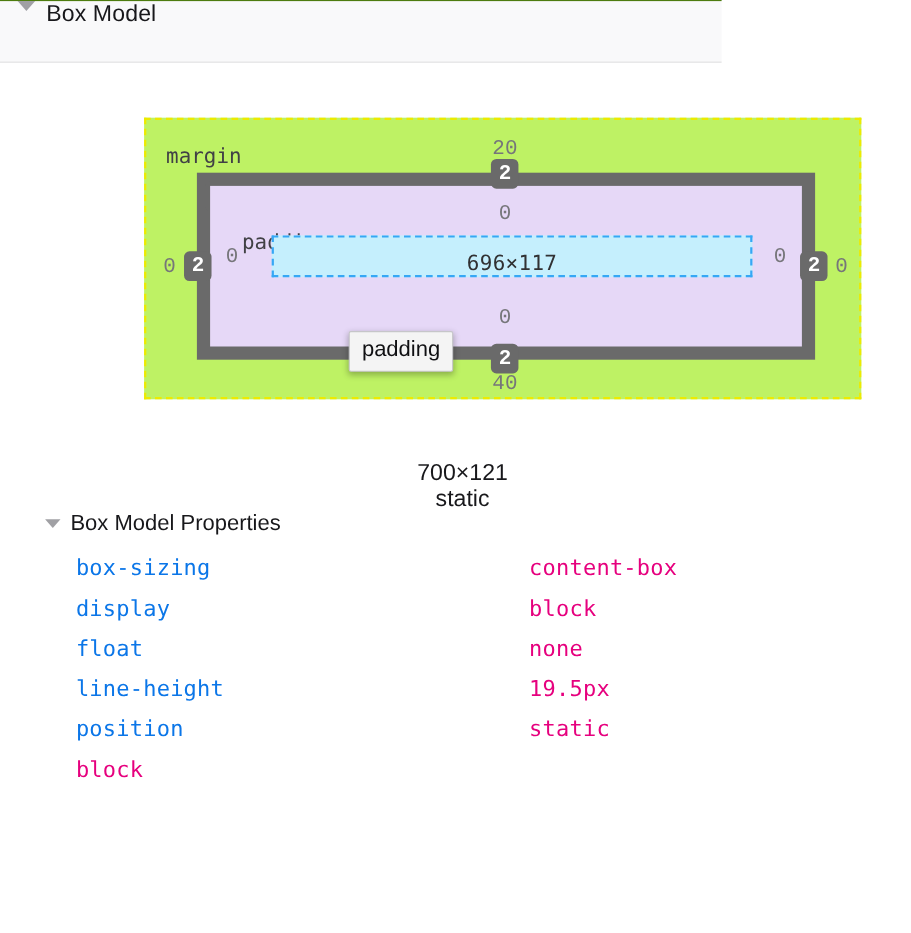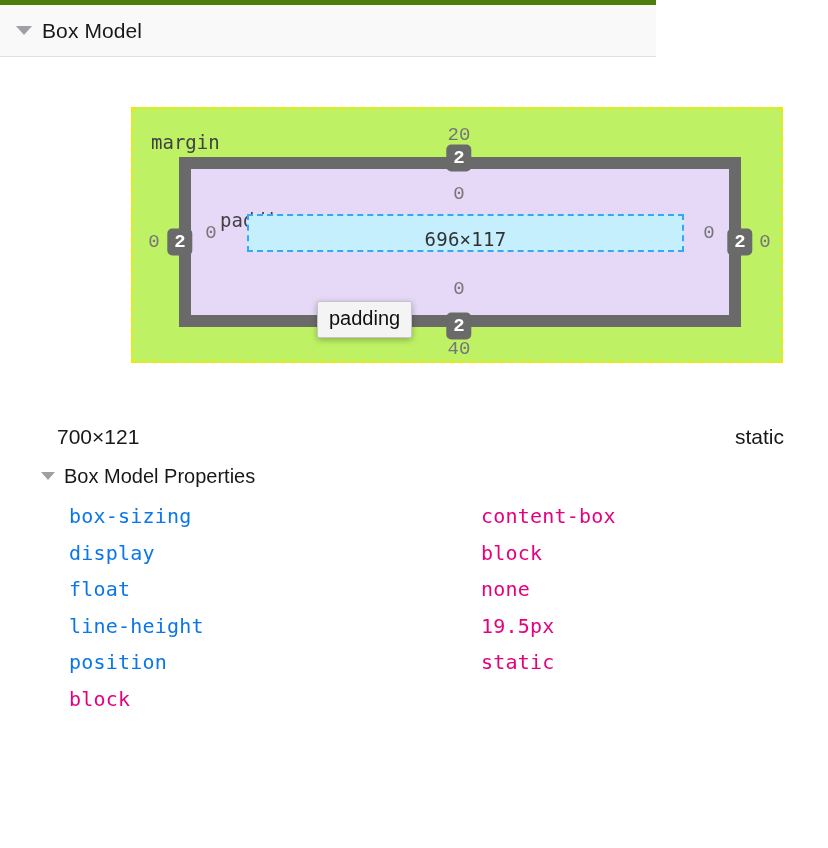--- a/index.html
+++ b/index.html
@@ -23,25 +23,24 @@
   }
 
   
   .section-header {
     position: absolute;
     left: 0;
     top: 0;
     width: 656px;
     height: 57px;
     background: #f9f9fa;
-    border-top: 5px solid #4d7c0f;
+    border-top: 1px solid #4d7c0f;
     border-bottom: 1px solid #e0e0e2;
     box-sizing: border-box;
     display: flex;
-    align-items: center;
   }
   .twisty {
     width: 0;
     height: 0;
     border-left: 8px solid transparent;
     border-right: 8px solid transparent;
     border-top: 9px solid #a0a0a4;
     margin-left: 16px;
     margin-right: 10px;
     flex: none;
@@ -181,20 +180,21 @@
     position: absolute;
     left: 0;
     top: 418px;
     width: 828px;
     height: 38px;
     padding: 0 44px 0 57px;
     box-sizing: border-box;
     display: flex;
     align-items: center;
     justify-content: space-between;
+    flex-direction: column;
   }
   .summary-size,
   .summary-position {
     font-size: 21px;
     color: #18181b;
   }
 
   
   .props-header {
     position: absolute;

